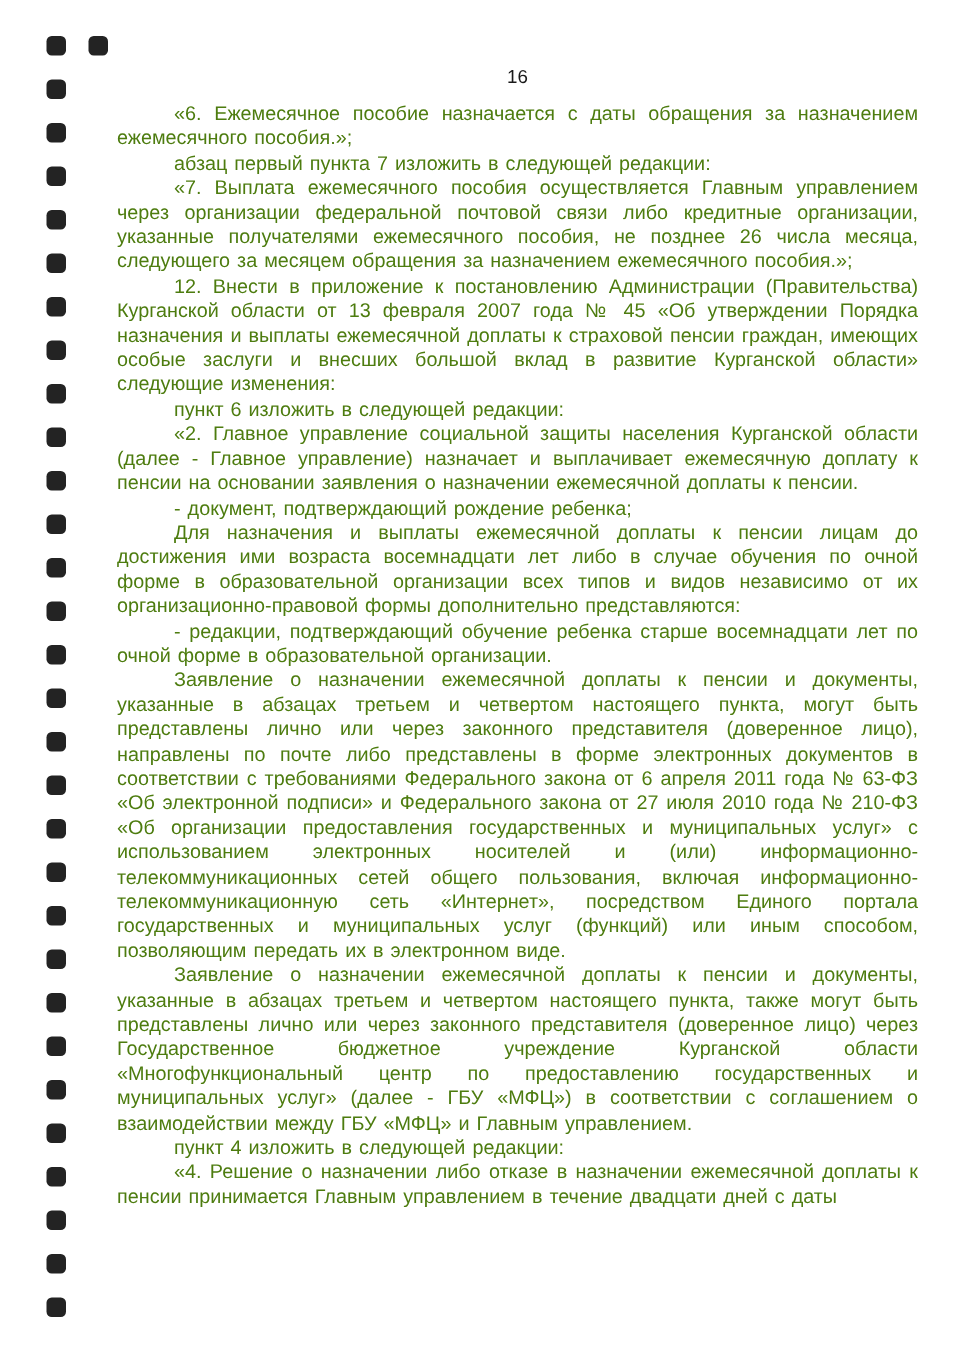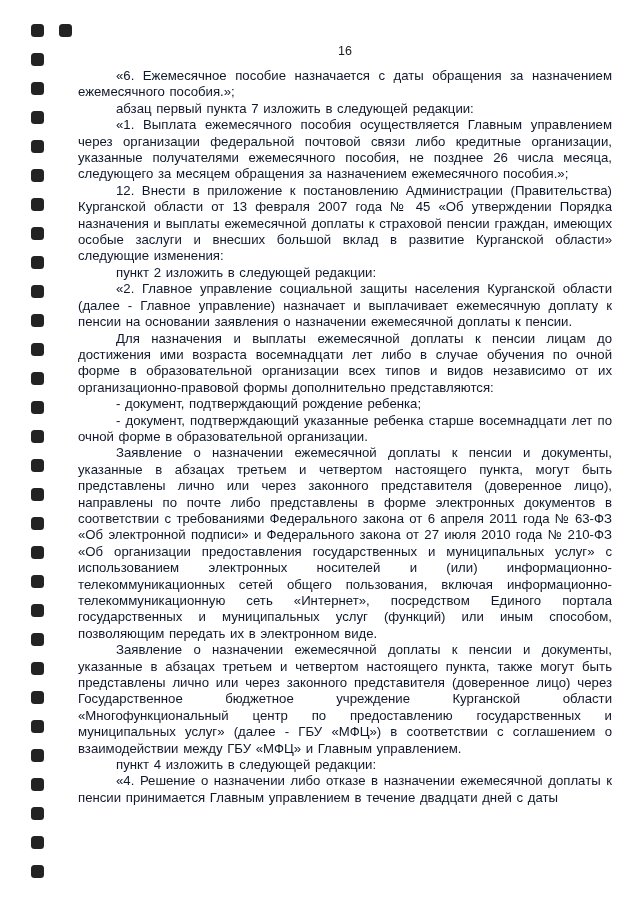--- a/index.html
+++ b/index.html
@@ -46,21 +46,21 @@
     font-size: 12.5px;
     margin-bottom: 10px;
     color: #1a1a1a;
   }
   .para {
     margin: 0;
     text-align: justify;
     text-indent: 38px;
     font-size: 13.2px;
     line-height: 16.4px;
-    color: #0f172a;
+    color: #4d7c0f;
     word-spacing: 1px;
   }
 </style>
 </head>
 <body>
 
 <div class="page">
   <div class="ornament-left">
       <div class="sq" style="background: rgb(35, 35, 35);"></div>
       <div class="sq" style="background: rgb(35, 35, 35);"></div>
@@ -92,26 +92,26 @@
       <div class="sq" style="background: rgb(35, 35, 35);"></div>
       <div class="sq" style="background: rgb(35, 35, 35);"></div>
       <div class="sq" style="background: rgb(35, 35, 35);"></div>
     </div>
   <div class="sq top-extra" style="background: rgb(35, 35, 35);"></div>
   <div class="content">
     <div class="page-number">16</div>
     <div class="body-text">
         <p class="para">«6. Ежемесячное пособие назначается с даты обращения за назначением ежемесячного пособия.»;</p>
         <p class="para">абзац первый пункта 7 изложить в следующей редакции:</p>
-        <p class="para">«1. Выплата ежемесячного пособия осуществляется Главным управлением через организации федеральной почтовой связи либо кредитные организации, указанные получателями ежемесячного пособия, не позднее 26 числа месяца, следующего за месяцем обращения за назначением ежемесячного пособия.»;</p>
+        <p class="para">«7. Выплата ежемесячного пособия осуществляется Главным управлением через организации федеральной почтовой связи либо кредитные организации, указанные получателями ежемесячного пособия, не позднее 26 числа месяца, следующего за месяцем обращения за назначением ежемесячного пособия.»;</p>
         <p class="para">12. Внести в приложение к постановлению Администрации (Правительства) Курганской области от 13 февраля 2007 года № 45 «Об утверждении Порядка назначения и выплаты ежемесячной доплаты к страховой пенсии граждан, имеющих особые заслуги и внесших большой вклад в развитие Курганской области» следующие изменения:</p>
-        <p class="para">пункт 2 изложить в следующей редакции:</p>
+        <p class="para">пункт 6 изложить в следующей редакции:</p>
         <p class="para">«2. Главное управление социальной защиты населения Курганской области (далее - Главное управление) назначает и выплачивает ежемесячную доплату к пенсии на основании заявления о назначении ежемесячной доплаты к пенсии.</p>
+        <p class="para">- документ, подтверждающий рождение ребенка;</p>
         <p class="para">Для назначения и выплаты ежемесячной доплаты к пенсии лицам до достижения ими возраста восемнадцати лет либо в случае обучения по очной форме в образовательной организации всех типов и видов независимо от их организационно-правовой формы дополнительно представляются:</p>
-        <p class="para">- документ, подтверждающий рождение ребенка;</p>
-        <p class="para">- документ, подтверждающий указанные ребенка старше восемнадцати лет по очной форме в образовательной организации.</p>
+        <p class="para">- редакции, подтверждающий обучение ребенка старше восемнадцати лет по очной форме в образовательной организации.</p>
         <p class="para">Заявление о назначении ежемесячной доплаты к пенсии и документы, указанные в абзацах третьем и четвертом настоящего пункта, могут быть представлены лично или через законного представителя (доверенное лицо), направлены по почте либо представлены в форме электронных документов в соответствии с требованиями Федерального закона от 6 апреля 2011 года № 63-ФЗ «Об электронной подписи» и Федерального закона от 27 июля 2010 года № 210-ФЗ «Об организации предоставления государственных и муниципальных услуг» с использованием электронных носителей и (или) информационно-телекоммуникационных сетей общего пользования, включая информационно-телекоммуникационную сеть «Интернет», посредством Единого портала государственных и муниципальных услуг (функций) или иным способом, позволяющим передать их в электронном виде.</p>
         <p class="para">Заявление о назначении ежемесячной доплаты к пенсии и документы, указанные в абзацах третьем и четвертом настоящего пункта, также могут быть представлены лично или через законного представителя (доверенное лицо) через Государственное бюджетное учреждение Курганской области «Многофункциональный центр по предоставлению государственных и муниципальных услуг» (далее - ГБУ «МФЦ») в соответствии с соглашением о взаимодействии между ГБУ «МФЦ» и Главным управлением.</p>
         <p class="para">пункт 4 изложить в следующей редакции:</p>
         <p class="para">«4. Решение о назначении либо отказе в назначении ежемесячной доплаты к пенсии принимается Главным управлением в течение двадцати дней с даты</p>
       </div>
   </div>
 </div>
 
 </body></html>

